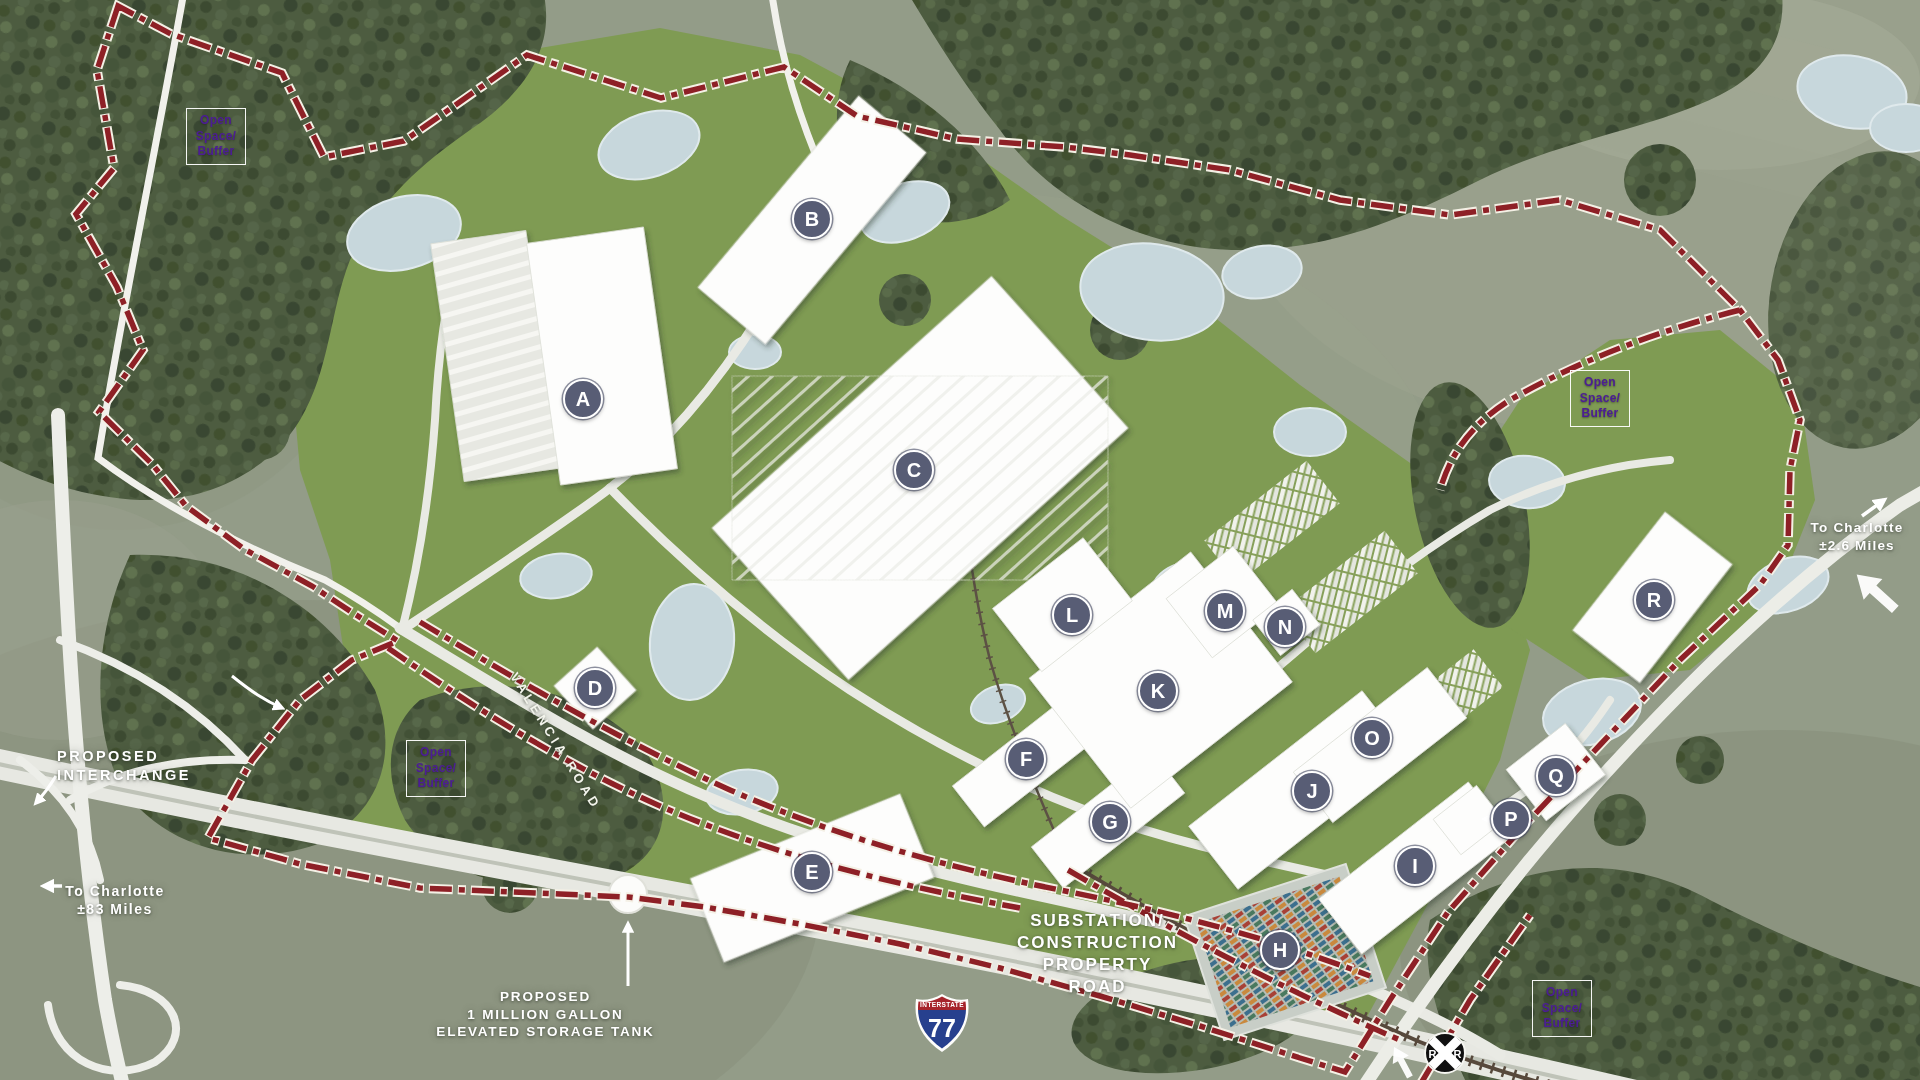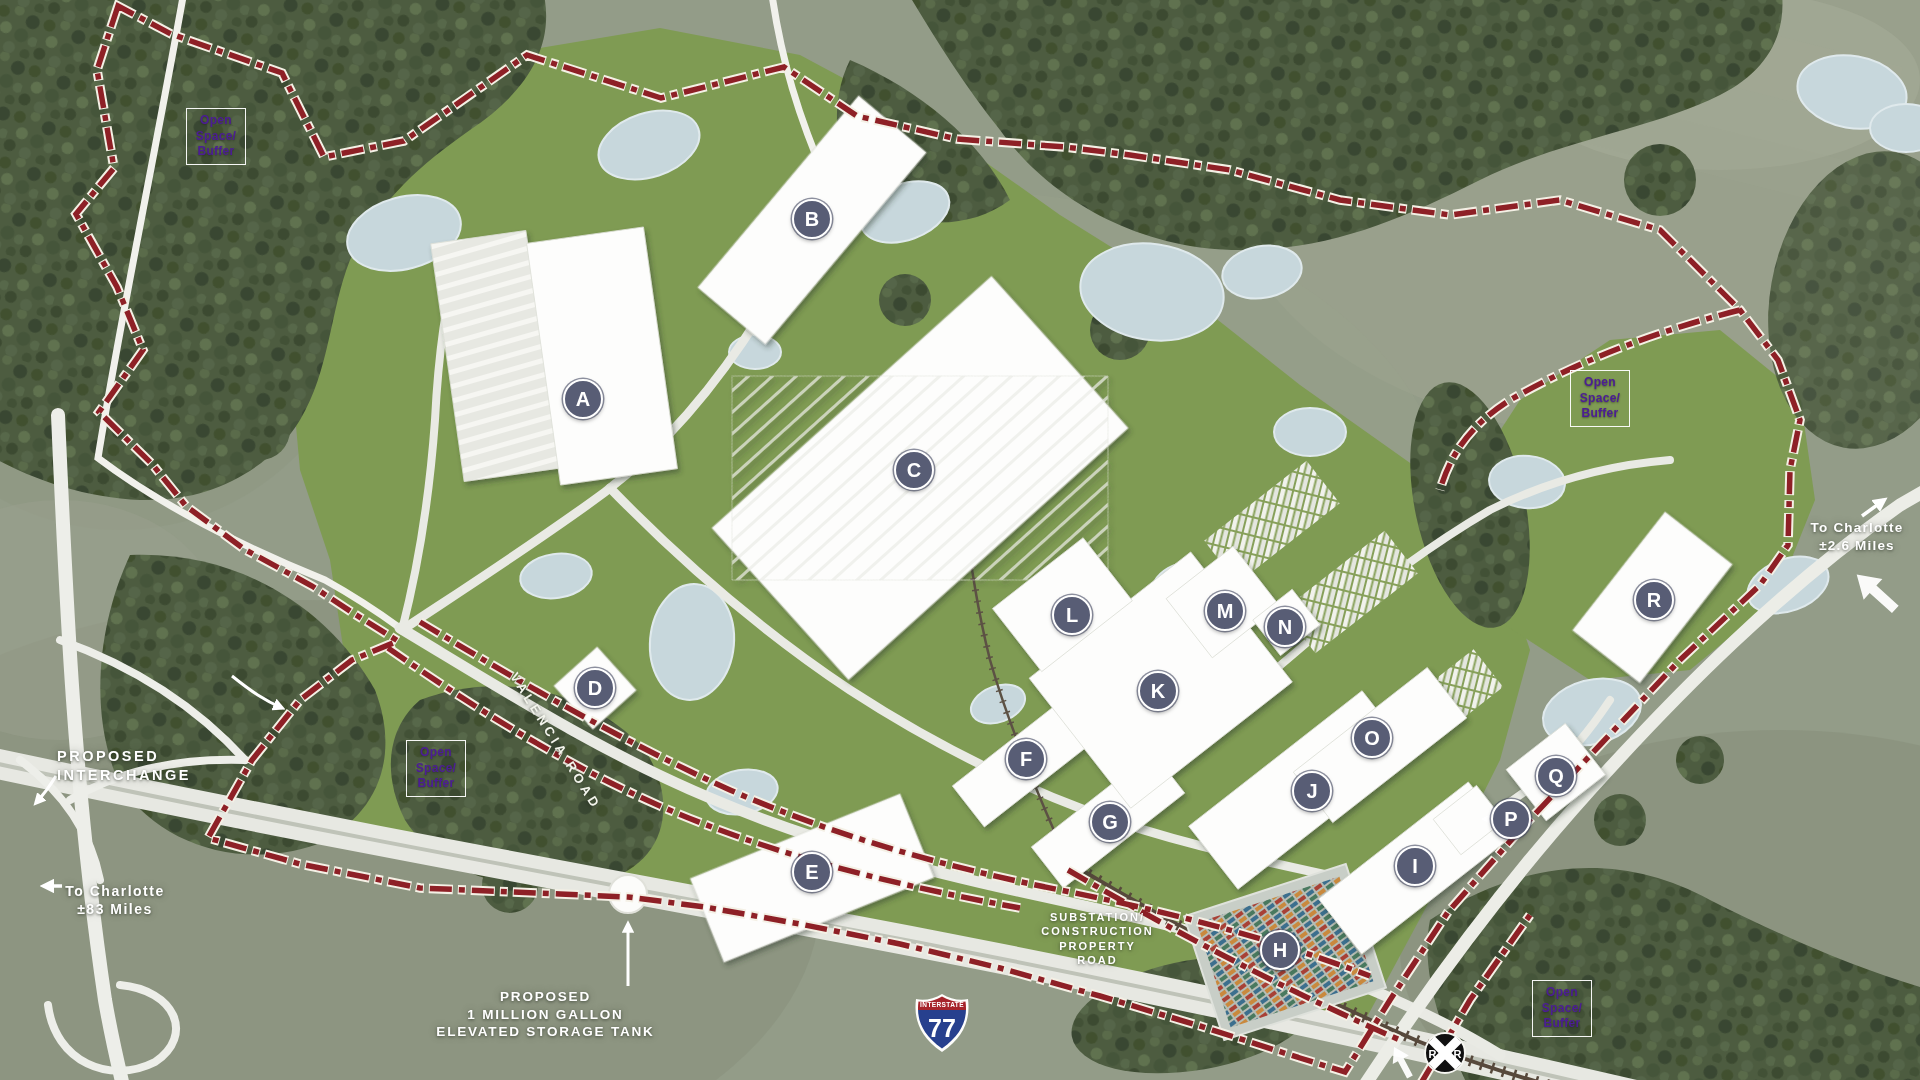--- a/index.html
+++ b/index.html
@@ -8,21 +8,21 @@
   .map svg.base{position:absolute;left:0;top:0;}
   .overlay{position:absolute;left:0;top:0;width:100%;height:100%;}
   .lbl{position:absolute;color:#fff;font-weight:bold;text-align:center;
        text-shadow:0 1px 3px rgba(35,42,30,.6),0 0 9px rgba(35,42,30,.3);
        letter-spacing:2.5px;line-height:1.3;white-space:nowrap;}
   .lbl div{white-space:nowrap;}
   .lbl-boundary{left:55px;top:594px;width:225px;font-size:16.5px;letter-spacing:3px;}
   .lbl-interchange{left:57px;top:747px;font-size:14.5px;text-align:left;letter-spacing:2.5px;}
   .lbl-charlotte{left:60px;top:882px;width:110px;font-size:14px;letter-spacing:1.5px;}
   .lbl-tank{left:428px;top:988px;width:235px;font-size:13.5px;letter-spacing:1.8px;}
-  .lbl-substation{left:1015px;top:910px;width:165px;font-size:11px;letter-spacing:2px;}
+  .lbl-substation{left:1015px;top:910px;width:165px;font-size:17px;letter-spacing:2px;}
   .lbl-ridgeway{left:1802px;top:519px;width:110px;font-size:13.5px;letter-spacing:1.2px;}
   .lbl-valencia{left:520px;top:670px;font-size:13px;letter-spacing:4px;
                 transform-origin:0 0;transform:rotate(58deg);color:#f3f4ec;}
   .osb{position:absolute;width:56px;border:1.5px solid rgba(255,255,255,.95);
        padding:4px 1px;font-size:12px;letter-spacing:.3px;line-height:1.3;
        text-align:center;color:#4c1d95;font-weight:bold;
        text-shadow:0 1px 2px rgba(35,42,30,.6);}
   .marker{position:absolute;width:36px;height:36px;border-radius:50%;
           background:#585d75;border:2.5px solid #fff;
           box-shadow:0 0 0 1.5px rgba(70,75,100,.6),0 2px 4px rgba(0,0,0,.35);

